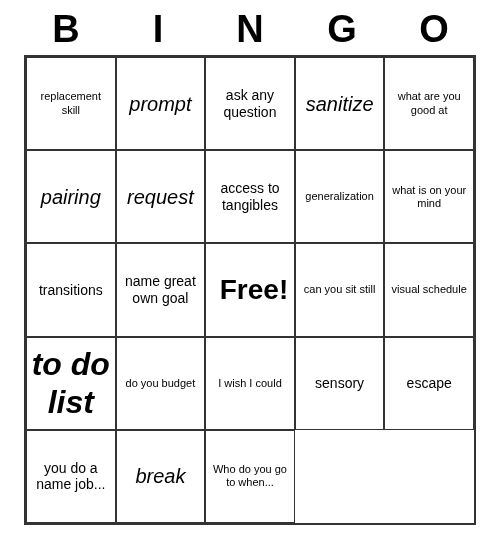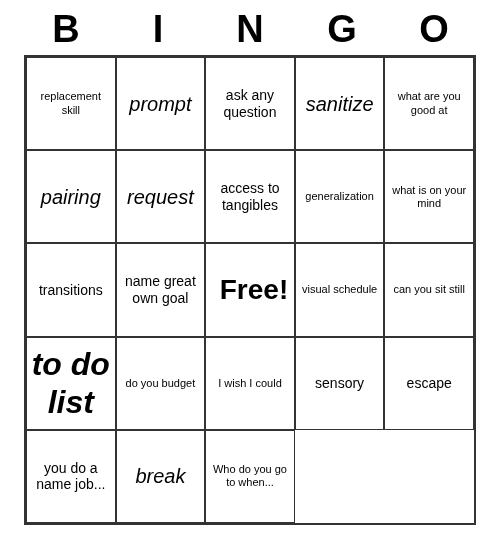--- a/index.html
+++ b/index.html
@@ -87,22 +87,22 @@
     <div class="bingo-cell large-text">sanitize</div>
     <div class="bingo-cell small-text">what are you good at</div>
     <div class="bingo-cell large-text">pairing</div>
     <div class="bingo-cell large-text">request</div>
     <div class="bingo-cell">access to tangibles</div>
     <div class="bingo-cell small-text">generalization</div>
     <div class="bingo-cell small-text">what is on your mind</div>
     <div class="bingo-cell">transitions</div>
     <div class="bingo-cell">name great own goal</div>
     <div class="bingo-cell free">Free!</div>
+    <div class="bingo-cell small-text">can you sit still</div>
     <div class="bingo-cell small-text">visual schedule</div>
-    <div class="bingo-cell small-text">can you sit still</div>
     <div class="bingo-cell xlarge-text">to do list</div>
     <div class="bingo-cell small-text">do you budget</div>
     <div class="bingo-cell small-text">I wish I could</div>
     <div class="bingo-cell">sensory</div>
     <div class="bingo-cell">escape</div>
     <div class="bingo-cell">you do a name job...</div>
     <div class="bingo-cell large-text">break</div>
     <div class="bingo-cell small-text">Who do you go to when...</div>
   </div>
 

